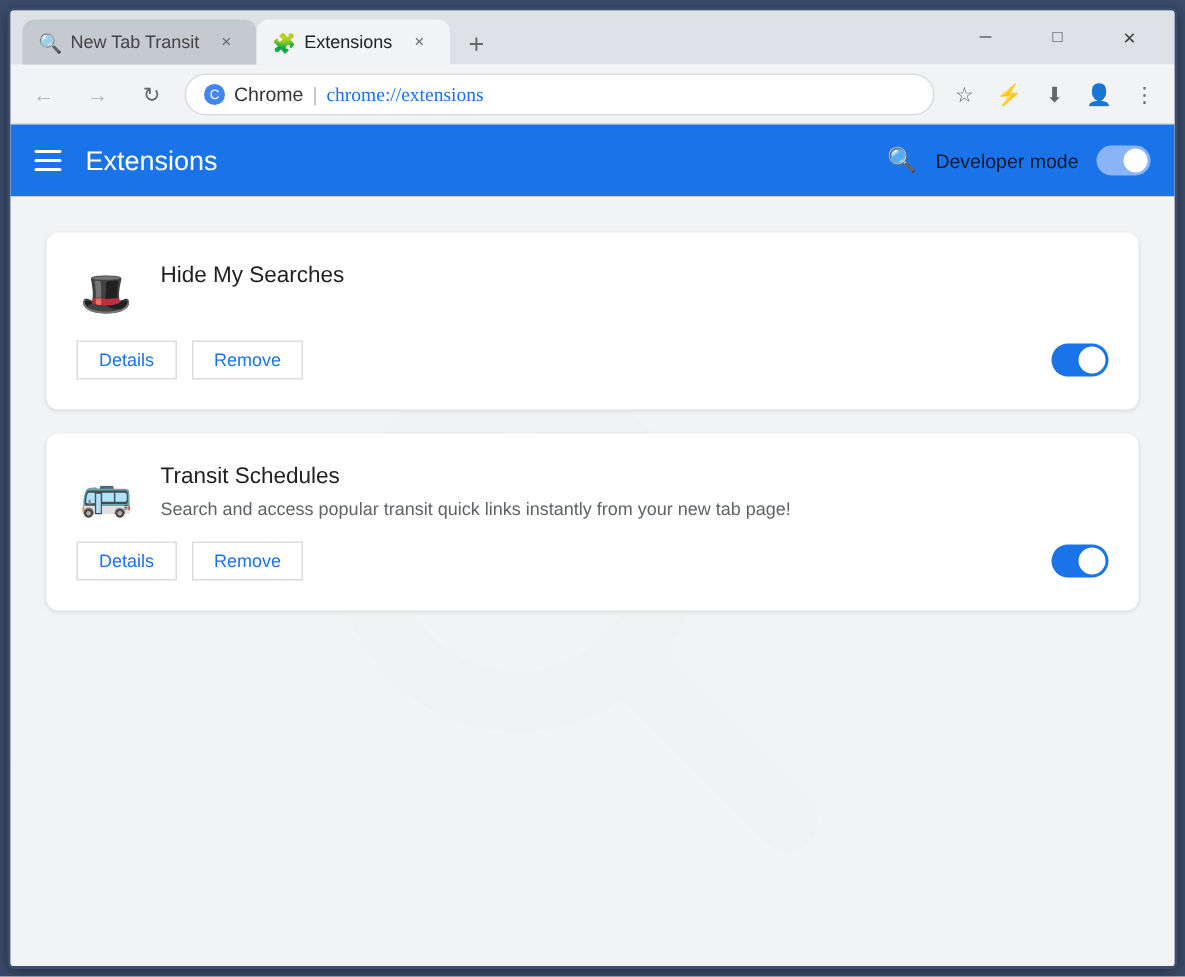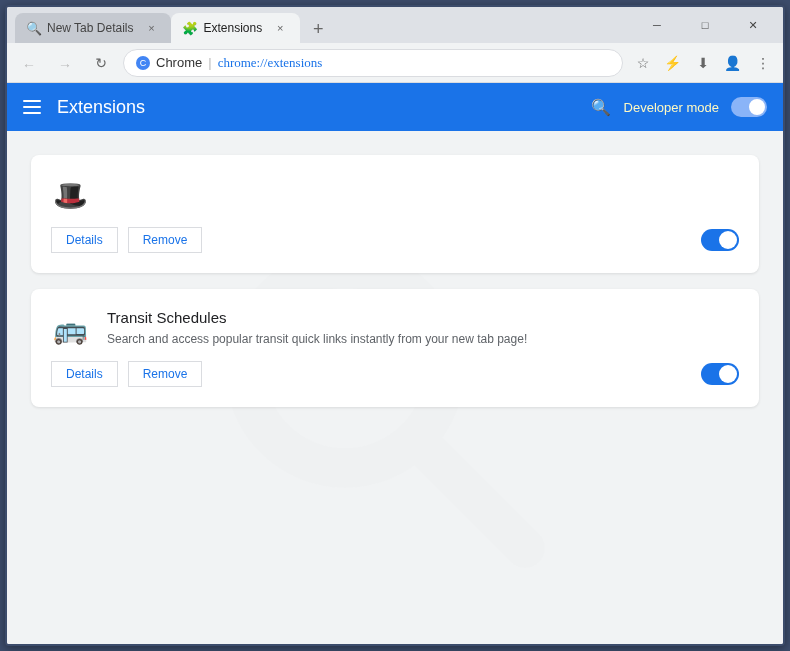--- a/index.html
+++ b/index.html
@@ -202,21 +202,21 @@
       display: flex;
       align-items: center;
       gap: 12px;
     }
     .search-icon-btn {
       color: white;
       font-size: 16px;
       cursor: pointer;
     }
     .dev-mode-label {
-      color: #fef9c3;
+      color: #0f172a;
       font-size: 13px;
     }
     .toggle {
       width: 36px;
       height: 20px;
       background: #4fc3f7;
       border-radius: 10px;
       position: relative;
       cursor: pointer;
     }
@@ -331,21 +331,21 @@
 </head>
 <body>
 
 <div class="browser-window">
 
   <div class="title-bar">
     <div class="tabs">
 
       <div class="tab inactive">
         <span class="tab-icon">🔍</span>
-        <span>New Tab Details</span>
+        <span>New Tab Transit</span>
         <span class="tab-close">×</span>
       </div>
 
       <div class="tab active">
         <span class="tab-icon">🧩</span>
         <span>Extensions</span>
         <span class="tab-close">×</span>
       </div>
 
       <div class="new-tab-btn">+</div>
@@ -401,20 +401,21 @@
       <svg width="500" height="400" viewBox="0 0 500 400" style="opacity:0.15;">
         <circle cx="200" cy="180" r="100" stroke="#888" stroke-width="40" fill="none"></circle>
         <line x1="273" y1="253" x2="380" y2="360" stroke="#888" stroke-width="40" stroke-linecap="round"></line>
       </svg>
     </div>
 
     <div class="ext-card">
       <div class="card-header">
         <div class="ext-icon">🎩</div>
         <div class="card-info">
+          <div class="ext-name">Hide My Searches</div>
         </div>
       </div>
       <div class="card-footer">
         <button class="ext-btn">Details</button>
         <button class="ext-btn">Remove</button>
         <div class="toggle-blue">
           <div class="toggle-blue-thumb"></div>
         </div>
       </div>
     </div>

